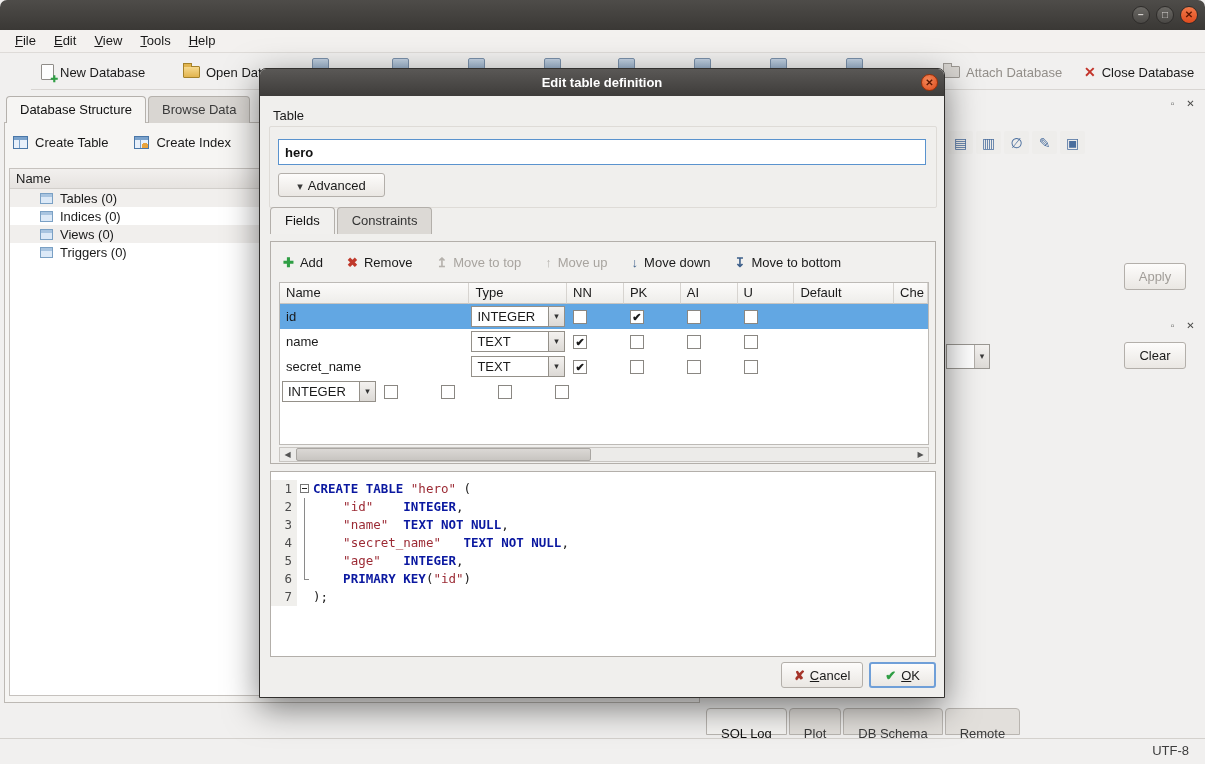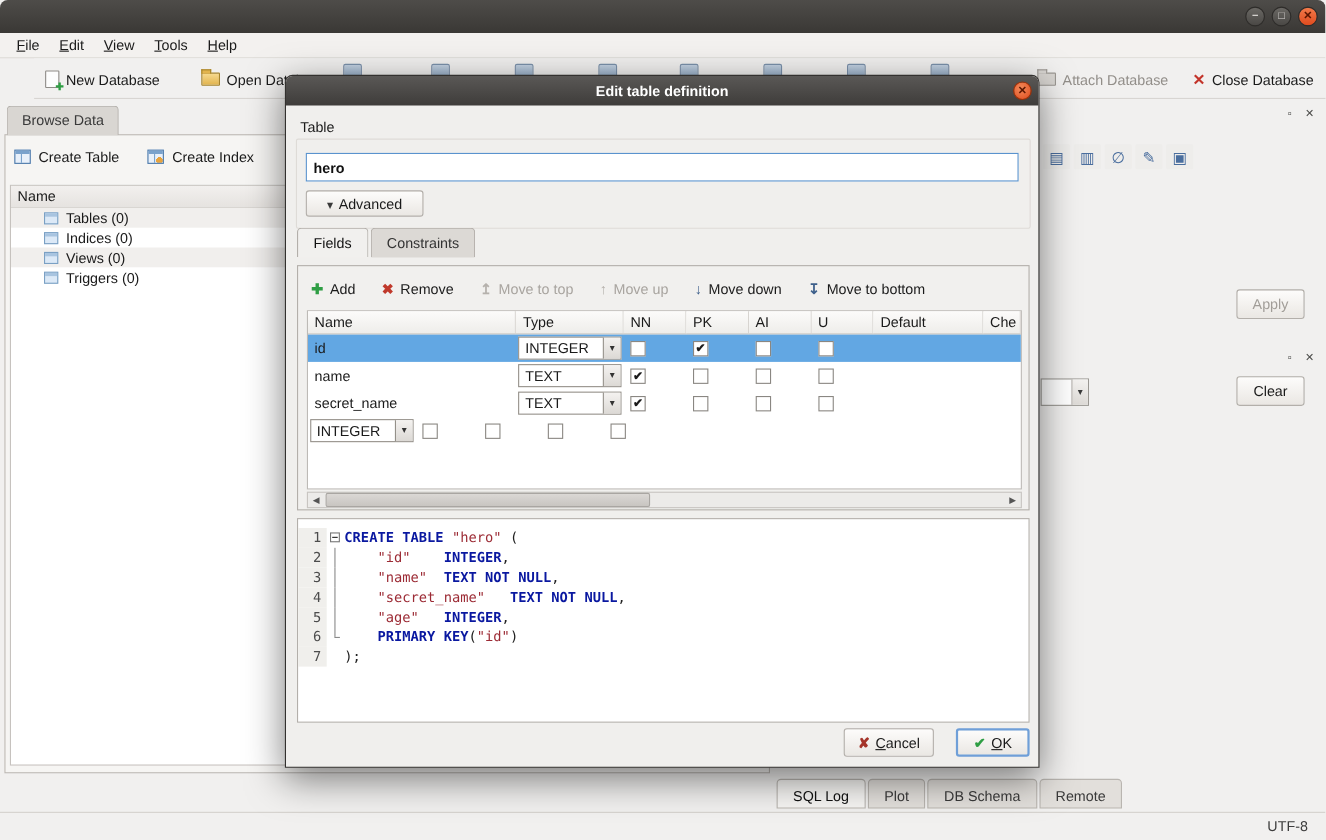--- a/index.html
+++ b/index.html
@@ -77,21 +77,21 @@
   .pushbtn { display:inline-flex; align-items:center; justify-content:center; gap:5px;
     background:linear-gradient(#fdfcfb,#eae7e3); border:1px solid #b3afaa; border-radius:3px; font-size:13px; }
   .pushbtn.disabled { color:#a19d98; }
 
   .combo-frag { left:946px; top:344px; width:44px; height:25px; background:#fff; border:1px solid #9a9792; display:flex; }
   .combo-frag .arrow { margin-left:auto; width:15px; background:linear-gradient(#f4f2f0,#dddad6);
     border-left:1px solid #b3afaa; text-align:center; font-size:9px; line-height:23px; color:#3a3a3a; }
   .combo-frag .arrow::before{ content:"▾"; }
 
   .bottom-tab-bar { left:706px; top:708px; height:27px; display:flex; gap:2px; }
-  .btab { height:27px; padding:2px 14px; line-height:26px; background:#e2dfdb; border:1px solid #b9b5b0;
+  .btab { height:27px; padding:12px 14px; line-height:26px; background:#e2dfdb; border:1px solid #b9b5b0;
     border-radius:4px 4px 0 0; color:#3a3a3a; }
   .btab.active { background:#f6f5f3; color:#111; }
 
   .statusbar { left:0; top:738px; width:1205px; height:26px; border-top:1px solid #d4d1cd; background:#f1f0ef; }
   .enc { position:absolute; right:16px; top:4px; color:#3d3d3d; }
 
   
   .dialog { left:259px; top:68px; width:686px; height:630px; background:#f0efed;
     border:1px solid #33312f; border-radius:7px 7px 0 0; box-shadow:0 10px 34px rgba(0,0,0,.5); z-index:50; }
   .dlg-titlebar { position:absolute; left:0; top:0; right:0; height:27px;
@@ -153,21 +153,21 @@
   .fold-cell.line::before { content:""; position:absolute; left:7px; top:0; bottom:0; width:1px; background:#8a8a8a; }
   .fold-cell.corner::before { content:""; position:absolute; left:7px; top:0; height:9px; width:1px; background:#8a8a8a; }
   .fold-cell.corner::after { content:""; position:absolute; left:7px; top:9px; width:5px; height:1px; background:#8a8a8a; }
   .fold-box { position:absolute; left:3px; top:4px; width:9px; height:9px; border:1px solid #777; background:#fff; }
   .fold-box::after { content:""; position:absolute; left:1px; right:1px; top:3px; height:1px; background:#222; }
   .code { white-space:pre; color:#202020; }
   .tok-kw { color:var(--kw); font-weight:bold; }
   .tok-str { color:var(--str); }
   .sql-pad { padding-top:8px; }
 
-  .dlg-buttons { position:absolute; right:8px; top:593px; display:flex; gap:20px; }
+  .dlg-buttons { position:absolute; right:8px; top:593px; display:flex; gap:6px; }
   .dlg-btn { height:26px; padding:0 12px; }
   .dlg-btn.ok { border:2px solid #6f9fd8; padding:0 14px; }
   .x-icon::before { content:"✘"; color:#a5342a; font-weight:bold; }
   .check-icon::before { content:"✔"; color:#2f9e44; font-weight:bold; }
 </style>
 </head>
 <body>
 
 <div class="abs titlebar">
   <div class="abs winbtns">
@@ -208,20 +208,21 @@
     <div class="tb-sliver abs" style="left: 392px;"></div>
     <div class="tb-sliver abs" style="left: 468px;"></div>
     <div class="tb-sliver abs" style="left: 544px;"></div>
     <div class="tb-sliver abs" style="left: 618px;"></div>
     <div class="tb-sliver abs" style="left: 694px;"></div>
     <div class="tb-sliver abs" style="left: 770px;"></div>
     <div class="tb-sliver abs" style="left: 846px;"></div>
   </div>
 
 <div class="abs main-tab-bar">
+    <div class="wtab active">Database Structure</div>
     <div class="wtab">Browse Data</div>
   </div>
 
 <div class="abs structure-panel">
   <div class="structure-actions">
       <div class="flatbtn">
         <span class="icon-create-table"></span>
         <span>Create Table</span>
       </div>
       <div class="flatbtn">

